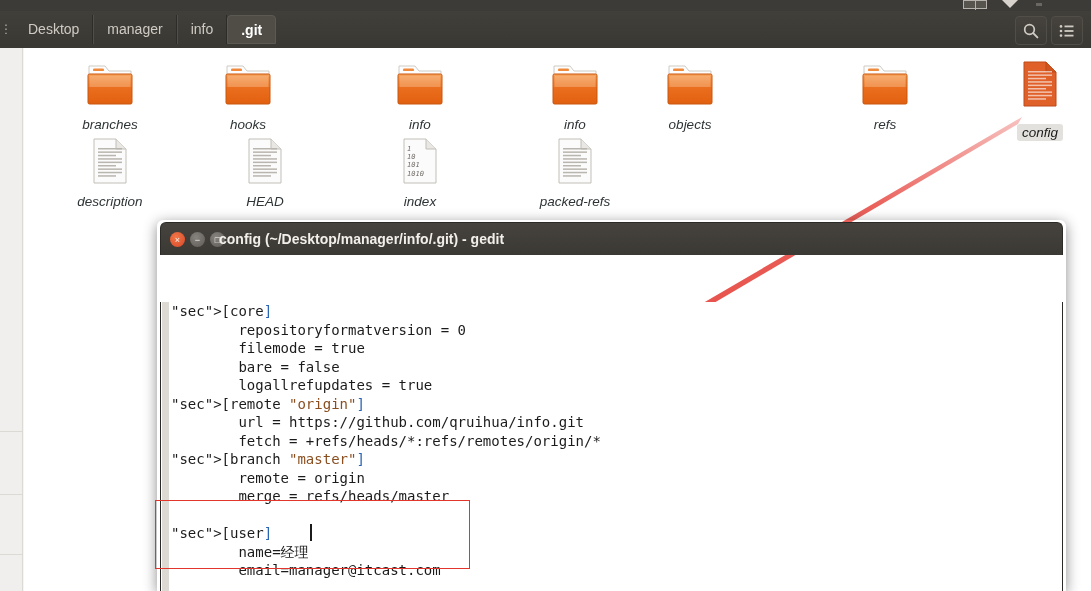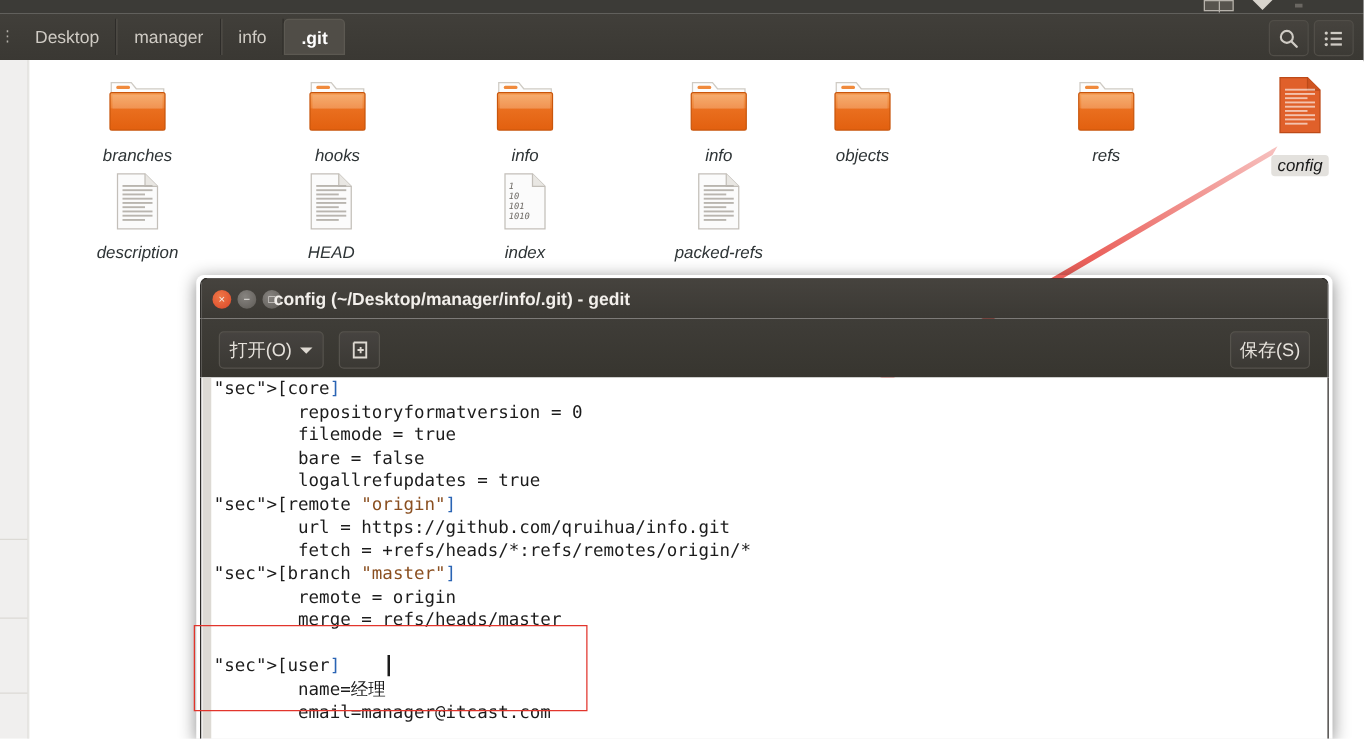--- a/index.html
+++ b/index.html
@@ -215,21 +215,21 @@
       </linearGradient>
     </defs>
     <path d="M5 4 h16 l4 5 h22 v7 h-42 z" fill="#fdfdfd" stroke="#cfcbc4" stroke-width="1"></path>
     <rect x="9" y="6.5" width="11" height="2.6" rx="1.2" fill="#f08a3c"></rect>
     <rect x="4" y="12" width="44" height="30" rx="1.5" fill="url(#fg)" stroke="#c9560c" stroke-width="1"></rect>
     <rect x="6" y="14" width="40" height="11" fill="#ffffff" opacity="0.14"></rect>
   </svg></div>
             </div>
             <div><span class="icon-label">branches</span></div>
           </div>
-          <div class="icon-item" style="left: 222px; top: 12px;">
+          <div class="icon-item" style="left: 200px; top: 12px;">
             <div class="icon-art">
               <div class="folder"><svg width="52" height="46" viewBox="0 0 52 46">
     <defs>
       <linearGradient id="fg" x1="0" y1="0" x2="0" y2="1">
         <stop offset="0%" stop-color="#f6a35c"></stop>
                       <stop offset="42%" stop-color="#ef8236"></stop>
         <stop offset="43%" stop-color="#ea6f1f"></stop>
                       <stop offset="100%" stop-color="#e2600f"></stop>
       </linearGradient>
     </defs>
@@ -428,35 +428,20 @@
       </div>
       <div class="wbtn wbtn-min">
         <span>−</span>
       </div>
       <div class="wbtn wbtn-max">
         <span>□</span>
       </div>
       <div class="ge-title">config (~/Desktop/manager/info/.git) - gedit</div>
     </div>
 
-    <div class="ge-toolbar">
-      <div class="ge-btn btn-open">
-        <span>打开(O)</span>
-        <span class="caret"></span>
-      </div>
-      <div class="ge-btn btn-new">
-        <svg width="16" height="16" viewBox="0 0 16 16">
-          <path d="M3 2 h10 v2 M3 2 v12 h10 v-12" fill="none" stroke="#ded9d2" stroke-width="1.5"></path>
-          <path d="M6 8 h5 M8.5 5.5 v5" stroke="#ded9d2" stroke-width="1.5"></path>
-        </svg>
-      </div>
-      <div class="ge-btn btn-save">
-        <span>保存(S)</span>
-      </div>
-    </div>
 
     <div class="ge-doc">
       <div class="ge-gutter"></div>
       <pre class="code" id="code"><span class="&lt;span">"sec"</span>&gt;[core<span class="sec">]</span>
         repositoryformatversion = 0
         filemode = true
         bare = false
         logallrefupdates = true
 <span class="&lt;span">"sec"</span>&gt;[remote <span class="str">"origin"</span><span class="sec">]</span>
         url = https://github.com/qruihua/info.git

